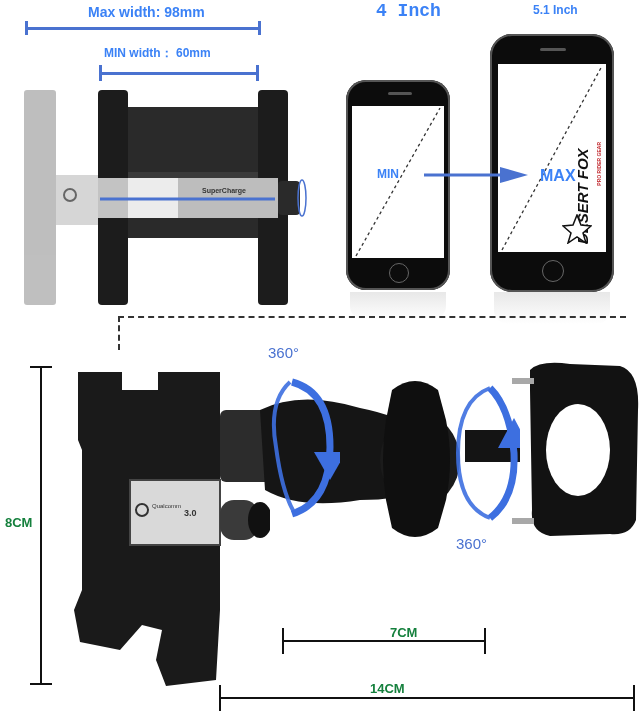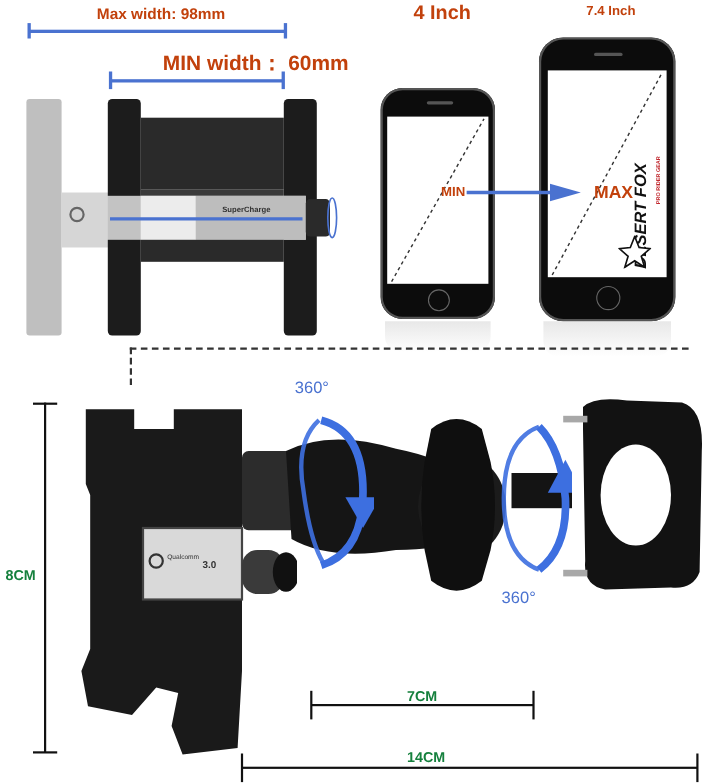--- a/index.html
+++ b/index.html
@@ -1,18 +1,18 @@
 <!DOCTYPE html>
 <html><head>
 <meta charset="utf-8">
 <style>
   html, body { margin: 0; padding: 0; background: #ffffff; }
   body { width: 640px; height: 713px; position: relative; overflow: hidden; font-family: "Liberation Sans", sans-serif; }
   .abs { position: absolute; }
-  .blue-label { color: #c2410c; font-weight: bold; font-family: "Liberation Sans", sans-serif; }
+  .blue-label { color: #3b82f6; font-weight: bold; font-family: "Liberation Sans", sans-serif; }
   .black-label { color: #15803d; font-weight: bold; font-family: "Liberation Sans", sans-serif; font-size: 13px; }
   .dim-line-blue { position: absolute; height: 3px; background: #4a72d0; }
   .tick-blue { position: absolute; width: 3px; background: #4a72d0; }
   .dim-line-black { position: absolute; height: 2px; background: #111; }
   .tick-black { position: absolute; width: 2px; background: #111; }
   .dashed-h { position: absolute; border-top: 2px dashed #333; height: 0; }
   .dashed-v { position: absolute; border-left: 2px dashed #333; width: 0; }
   .phone { position: absolute; background: #0c0c0c; border-radius: 18px; box-shadow: 0 0 0 2px #555 inset; }
   .screen { position: absolute; background: #fff; overflow: hidden; }
   .reflection { position: absolute; background: linear-gradient(#d8d8d8, #ffffff); border-radius: 0 0 14px 14px; opacity: 0.6; }
@@ -23,21 +23,21 @@
 <body>
 
 <div>
   <div class="abs blue-label" style="left:88px; top:4px; font-size:14px;">Max width: 98mm</div>
   <div class="dim-line-blue" style="left:26px; top:27px; width:234px;"></div>
   <div class="tick-blue" style="left:25px; top:21px; height:14px;"></div>
   <div class="tick-blue" style="left:258px; top:21px; height:14px;"></div>
 </div>
 
 <div>
-  <div class="abs blue-label" style="left:104px; top:45px; font-size:19px;margin-left:44px;">MIN width： 60mm</div>
+  <div class="abs blue-label" style="left:104px; top:45px; font-size:12px;">MIN width： 60mm</div>
   <div class="dim-line-blue" style="left:100px; top:72px; width:158px;"></div>
   <div class="tick-blue" style="left:99px; top:65px; height:16px;"></div>
   <div class="tick-blue" style="left:256px; top:65px; height:16px;"></div>
 </div>
 
 <div class="abs" style="left:20px; top:85px; width:290px; height:230px;">
   <svg width="290" height="230" viewBox="0 0 290 230">
 
     <g opacity="0.55">
       <rect x="4" y="5" width="32" height="215" rx="3" fill="#8a8a8a"></rect>
@@ -57,22 +57,22 @@
 
     <line x1="80" y1="114" x2="255" y2="114" stroke="#4a72d0" stroke-width="3"></line>
 
     <rect x="258" y="96" width="22" height="34" rx="4" fill="#2a2a2a"></rect>
     <ellipse cx="282" cy="113" rx="4" ry="18" fill="none" stroke="#4a72d0" stroke-width="1.5"></ellipse>
 
     <rect x="108" y="133" width="130" height="20" fill="#2a2a2a"></rect>
   </svg>
 </div>
 
-<div class="abs blue-label" style="left:376px; top:1px; font-size:18px;">4 Inch</div>
-<div class="abs blue-label" style="left:533px; top:3px; font-size:12px;">7.4 Inch</div>
+<div class="abs blue-label" style="left:376px; top:1px; font-size:18px;font-family:Liberation Mono, monospace;">4 Inch</div>
+<div class="abs blue-label" style="left:533px; top:3px; font-size:12px;">5.1 Inch</div>
 
 <div class="phone" style="left:346px; top:80px; width:104px; height:210px; border-radius:20px;">
   <div style="position:absolute; left:42px; top:12px; width:24px; height:3px; background:#555; border-radius:2px;"></div>
   <div class="screen" style="left:6px; top:26px; width:92px; height:152px;">
     <svg width="92" height="152">
         <line x1="4" y1="150" x2="88" y2="2" stroke="#333" stroke-width="1.3" stroke-dasharray="3,3"></line>
       </svg>
   </div>
   <div style="position:absolute; left:43px; top:183px; width:18px; height:18px; border-radius:50%; border:1.5px solid #666;"></div>
 </div>
@@ -89,21 +89,21 @@
     </div>
     <div style="position:absolute; left:98px; top:78px; writing-mode:vertical-rl; transform:rotate(180deg); font-size:5px; color:#c0262c; font-weight:bold; font-family:'Liberation Sans',sans-serif;">PRO RIDER GEAR</div>
     <svg style="position:absolute; left:64px; top:150px;" width="30" height="30">
       <polygon points="15,1 19,11 29,12 21,19 24,29 15,23 6,29 9,19 1,12 11,11" fill="#fff" stroke="#111" stroke-width="1.5"></polygon>
     </svg>
   </div>
   <div style="position:absolute; left:52px; top:226px; width:20px; height:20px; border-radius:50%; border:1.5px solid #666;"></div>
 </div>
 <div class="reflection" style="left:494px; top:292px; width:116px; height:32px;"></div>
 
-<div class="abs blue-label" style="left:401px; top:167px; font-size:12px;">MIN</div>
+<div class="abs blue-label" style="left:377px; top:167px; font-size:12px;">MIN</div>
 <div class="abs blue-label" style="left:540px; top:167px; font-size:16px;">MAX</div>
 <svg class="abs" style="left:424px; top:165px;" width="106" height="20">
   <line x1="0" y1="10" x2="82" y2="10" stroke="#4a72d0" stroke-width="3"></line>
   <polygon points="76,2 104,10 76,18" fill="#4a72d0"></polygon>
 </svg>
 
 <div class="dashed-h" style="left:118px; top:316px; width:508px;"></div>
 <div class="dashed-v" style="left:118px; top:316px; height:34px;"></div>
 
 <div>
@@ -152,21 +152,21 @@
 </svg>
 
 <div class="abs rot-label" style="left:456px; top:535px;">360°</div>
 <svg class="abs" style="left:450px; top:378px;" width="70" height="150">
   <path d="M40,140 Q8,128 8,75 Q8,22 40,10" fill="none" stroke="#3d6fe0" stroke-width="4" opacity="0.9"></path>
   <path d="M40,140 Q66,120 64,75 Q60,30 40,10" fill="none" stroke="#3d6fe0" stroke-width="7"></path>
   <polygon points="48,70 80,70 64,40" fill="#3d6fe0"></polygon>
 </svg>
 
 <div>
-  <div class="abs black-label" style="left:370px; top:625px;">7CM</div>
+  <div class="abs black-label" style="left:390px; top:625px;">7CM</div>
   <div class="dim-line-black" style="left:283px; top:640px; width:202px;"></div>
   <div class="tick-black" style="left:282px; top:628px; height:26px;"></div>
   <div class="tick-black" style="left:484px; top:628px; height:26px;"></div>
 </div>
 
 <div>
   <div class="abs black-label" style="left:370px; top:681px;">14CM</div>
   <div class="dim-line-black" style="left:220px; top:697px; width:414px;"></div>
   <div class="tick-black" style="left:219px; top:685px; height:26px;"></div>
   <div class="tick-black" style="left:633px; top:685px; height:26px;"></div>

